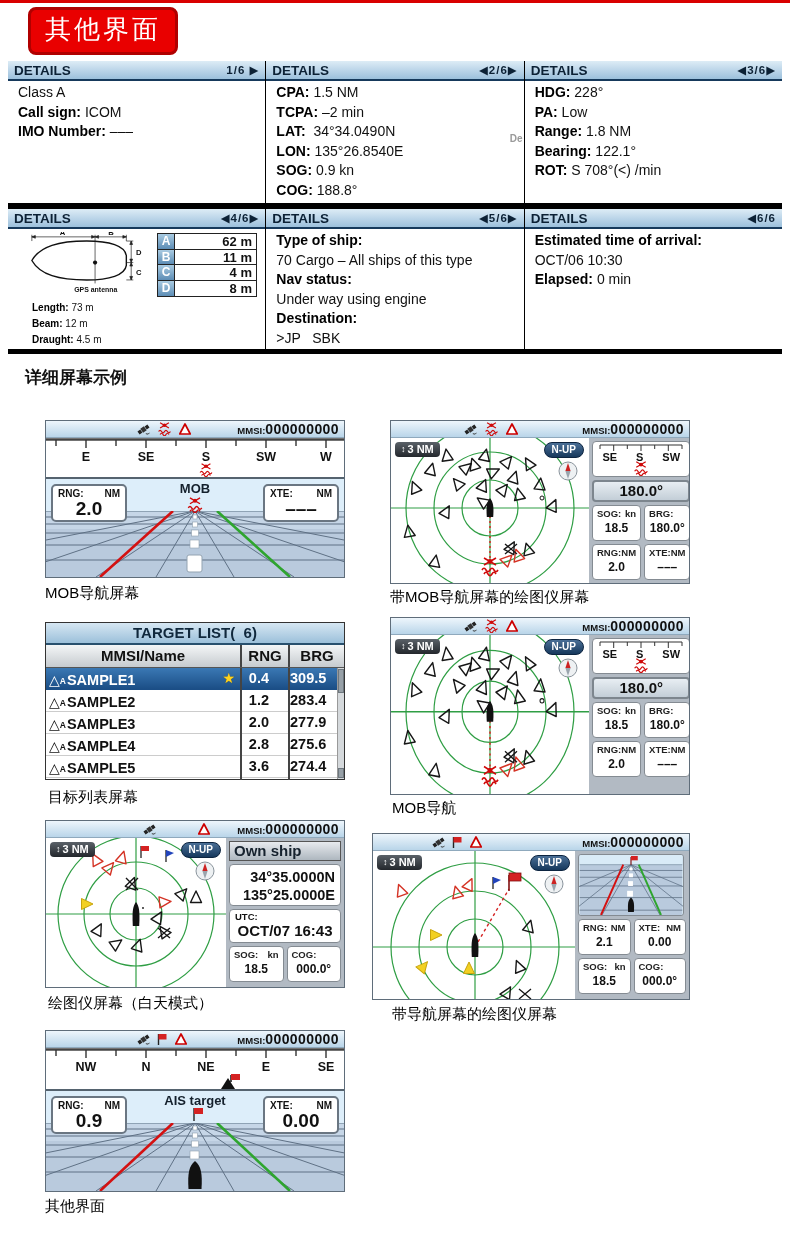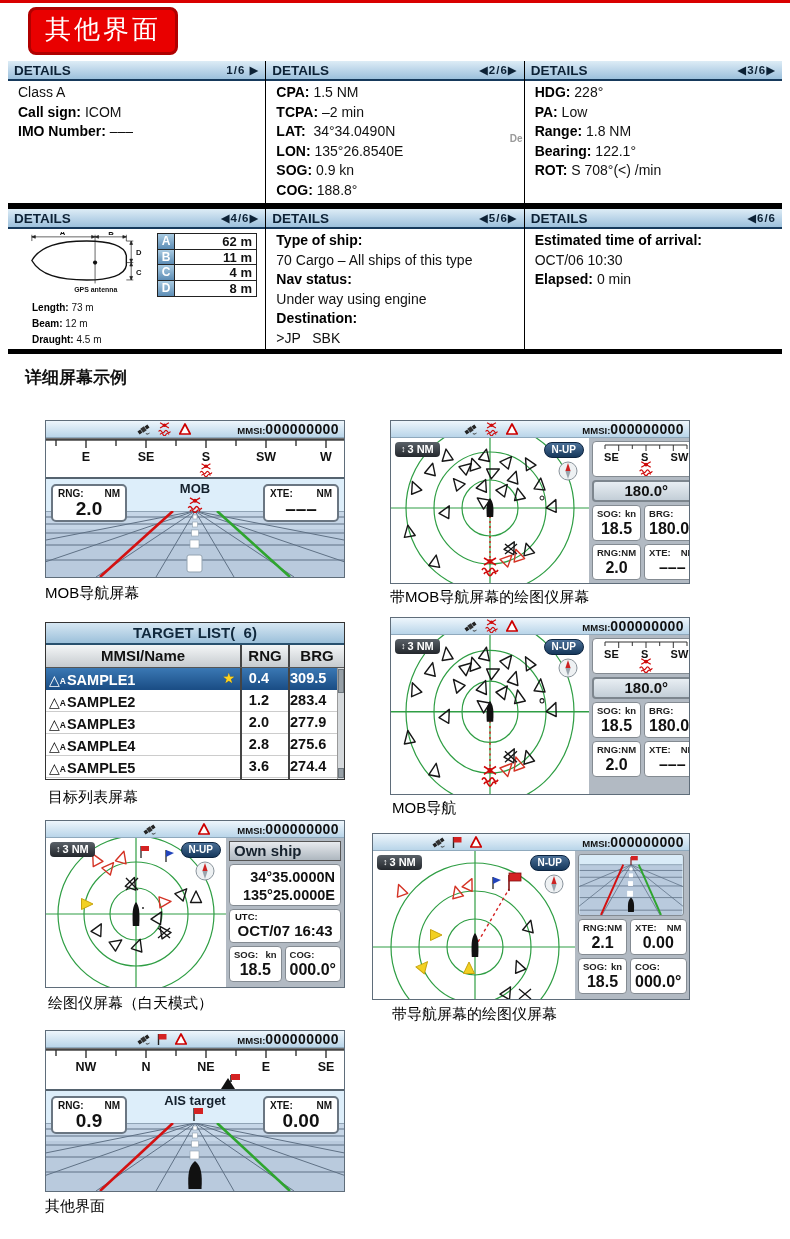--- a/index.html
+++ b/index.html
@@ -82,21 +82,21 @@
 .side{flex:1;background:#b2bac3;padding:3px;display:flex;flex-direction:column;gap:3px}
 .wbox{background:#fff;border:1.5px solid #848b92;border-radius:4px}
 .cbox{position:relative;height:36px;padding-top:2px}
 .clabels{display:flex;justify-content:space-around;font-size:11px;font-weight:bold;margin-top:-1px}
 .mob-mini{position:absolute;left:50%;margin-left:-8px;top:19px}
 .hbox{height:22px;background:linear-gradient(#e8eef3,#c3ced7);border:2px solid #7d868e;
   border-radius:4px;text-align:center;font-size:15px;font-weight:bold;line-height:18px}
 .vgrid{display:grid;grid-template-columns:1fr 1fr;gap:3px}
 .vbox{height:36px;padding:2px 4px 0}
 .vhd{display:flex;justify-content:space-between;font-size:9.5px;font-weight:bold;color:#222}
-.vval{text-align:center;font-size:16px;font-weight:bold;line-height:19px}
+.vval{text-align:center;font-size:12px;font-weight:bold;line-height:19px}
 
 
 .os-hd{height:20px;background:linear-gradient(#e7eaee,#aeb7bf);border:1px solid #555;
   font-size:15px;font-weight:bold;padding:0 4px;line-height:18px;color:#16222e}
 .pos-box{height:42px;padding:3px 5px 0;text-align:right;font-size:14.5px;font-weight:bold;line-height:18px}
 .utc-box{height:34px;padding:1px 5px 0}
 .utc-lbl{font-size:9.5px;font-weight:bold}
 .utc-val{font-size:15px;font-weight:bold;text-align:center;line-height:17px}
 
 

